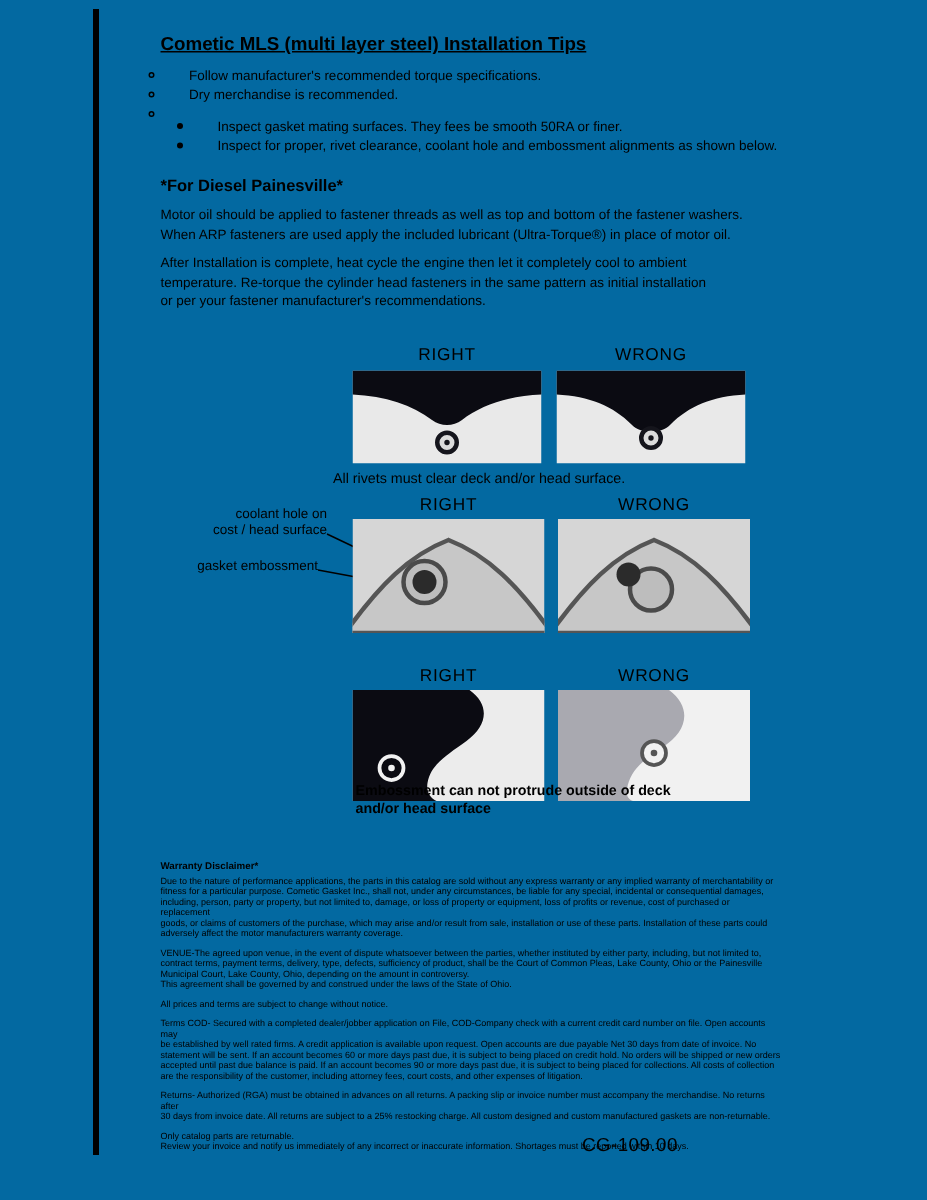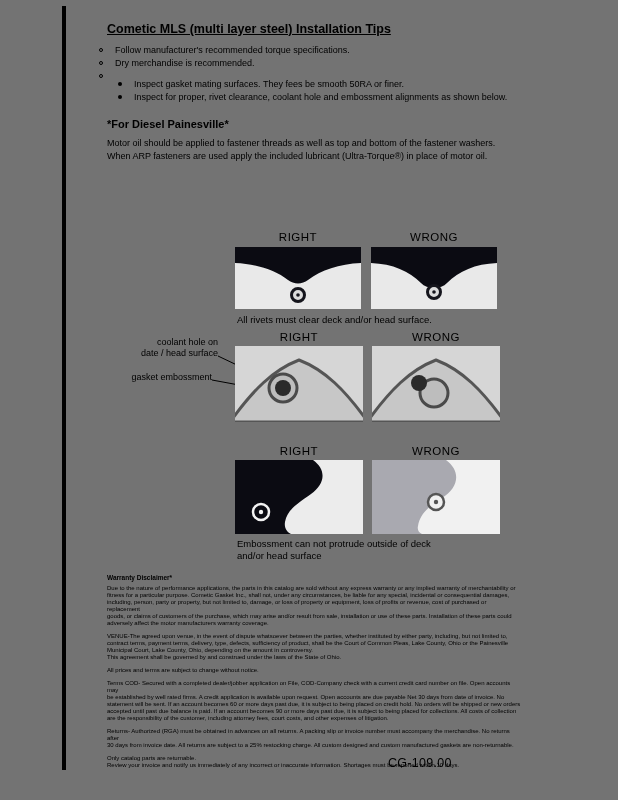--- a/index.html
+++ b/index.html
@@ -1,29 +1,29 @@
 <!DOCTYPE html>
 <html><head>
 <meta charset="utf-8">
 <style>
   * { margin:0; padding:0; box-sizing:border-box; }
   html,body { background:#ffffff; }
   .page {
-    position:relative; width:618px; height:800px; background:#737373;
+    position:relative; width:618px; height:800px; background:#0369a1;
     font-family:"Liberation Sans", sans-serif; color:#000; overflow:hidden;
   }
   .spine { position:absolute; left:62px; top:6px; width:4px; height:764px; background:#000; }
 
   .title {
     position:absolute; left:107px; top:22px;
     font-size:12.5px; font-weight:bold; text-decoration:underline; white-space:nowrap;
   }
 
   .tips { position:absolute; left:99px; top:44px; width:470px; }
-  .tip { display:flex; align-items:flex-start; gap:12px; line-height:13px; font-size:9px; }
+  .tip { display:flex; align-items:flex-start; gap:23px; line-height:13px; font-size:9px; }
   .tip.sub { margin-left:19px; }
   .o-dot { flex:0 0 auto; width:4px; height:4px; border:1px solid #000; border-radius:50%; margin-top:4px; }
   .f-dot { flex:0 0 auto; width:4px; height:4px; background:#000; border-radius:50%; margin-top:4px; }
 
   .diesel-heading { position:absolute; left:107px; top:118px; font-size:11px; font-weight:bold; }
   .body { position:absolute; left:107px; width:460px; font-size:9px; line-height:12.5px; white-space:pre-line; }
   .para1 { top:137px; }
   .para2 { top:169px; }
   .para3 { top:212px; }
 
@@ -37,23 +37,23 @@
 
   .dimg { position:absolute; display:block; }
   .img-r1a { left:235px; top:247px; }
   .img-r1b { left:371px; top:247px; }
   .img-r2a { left:235px; top:346px; }
   .img-r2b { left:372px; top:346px; }
   .img-r3a { left:235px; top:460px; }
   .img-r3b { left:372px; top:460px; }
 
   .caption { position:absolute; font-size:9.5px; line-height:11.5px; white-space:pre-line; }
-  .cap-r1 { left:237px; top:314px; }
+  .cap-r1 { left:222px; top:314px; }
   .cap-r2 { left:237px; top:426px; }
-  .cap-r3 { left:237px; top:538px; }
+  .cap-r3 { left:237px; top:522px;font-weight:bold; }
 
   .ann { position:absolute; font-size:9px; line-height:11px; text-align:right; white-space:pre-line; }
   .ann-coolant { left:112px; top:337px; width:106px; }
   .ann-emboss  { left:104px; top:372px; width:108px; }
   .ann-lines { position:absolute; left:210px; top:344px; pointer-events:none; }
 
   .disclaimer { position:absolute; left:107px; top:574px; width:414px; }
   .disc-head { font-size:6.5px; font-weight:bold; margin-bottom:4px; }
   .disc-p { font-size:6px; line-height:7px; margin-bottom:6px; white-space:pre-line; }
 
@@ -86,20 +86,23 @@
     </div>
     <div class="tip sub">
       <span class="f-dot"></span>
       <span>Inspect for proper, rivet clearance, coolant hole and embossment alignments as shown below.</span>
     </div>
   </div>
 
   <h2 class="diesel-heading">*For Diesel Painesville*</h2>
   <p class="body para1">Motor oil should be applied to fastener threads as well as top and bottom of the fastener washers.
 When ARP fasteners are used apply the included lubricant (Ultra-Torque®) in place of motor oil.</p>
+  <p class="body para2">After Installation is complete, heat cycle the engine then let it completely cool to ambient
+temperature. Re-torque the cylinder head fasteners in the same pattern as initial installation
+or per your fastener manufacturer's recommendations.</p>
 
   <div class="dlabel lbl-r1a">RIGHT</div>
   <div class="dlabel lbl-r1b">WRONG</div>
 
   <svg class="dimg img-r1a" width="126" height="62" viewBox="0 0 126 62">
     <rect x="0" y="0" width="126" height="62" fill="#e9e9e9"></rect>
     <path d="M0,0 H126 V16 C104,17 86,23 73,33 C67,37.5 59,37.5 53,33 C40,23 22,17 0,16 Z" fill="#0b0b12"></path>
     <circle cx="63" cy="48" r="6.5" fill="#dcdcdc" stroke="#15151c" stroke-width="3"></circle>
     <circle cx="63" cy="48" r="1.8" fill="#15151c"></circle>
   </svg>
@@ -108,21 +111,21 @@
     <path d="M0,0 H126 V16 C104,17 88,24 76,36 C70,42.5 56,42.5 50,36 C38,24 22,17 0,16 Z" fill="#0b0b12"></path>
     <circle cx="63" cy="45" r="6.5" fill="#dcdcdc" stroke="#15151c" stroke-width="3"></circle>
     <circle cx="63" cy="45" r="1.8" fill="#15151c"></circle>
   </svg>
   <p class="caption cap-r1">All rivets must clear deck and/or head surface.</p>
 
   <div class="dlabel lbl-r2a">RIGHT</div>
   <div class="dlabel lbl-r2b">WRONG</div>
 
   <div class="ann ann-coolant">coolant hole on
-date / head surface</div>
+cost / head surface</div>
   <div class="ann ann-emboss">gasket embossment</div>
   <svg class="ann-lines" width="85" height="62" viewBox="0 0 85 62">
     <line x1="8" y1="12" x2="71" y2="42" stroke="#000" stroke-width="1"></line>
     <line x1="2" y1="36" x2="56" y2="46" stroke="#000" stroke-width="1"></line>
   </svg>
 
   <svg class="dimg img-r2a" width="128" height="76" viewBox="0 0 128 76">
     <rect width="128" height="76" fill="#d6d6d6"></rect>
     <path d="M-5,76 C18,44 38,24 64,14 C90,24 110,44 133,76 Z" fill="#c7c7c7" stroke="#555" stroke-width="3"></path>
     <circle cx="48" cy="42" r="14" fill="#bdbdbd" stroke="#4a4a4a" stroke-width="3"></circle>

